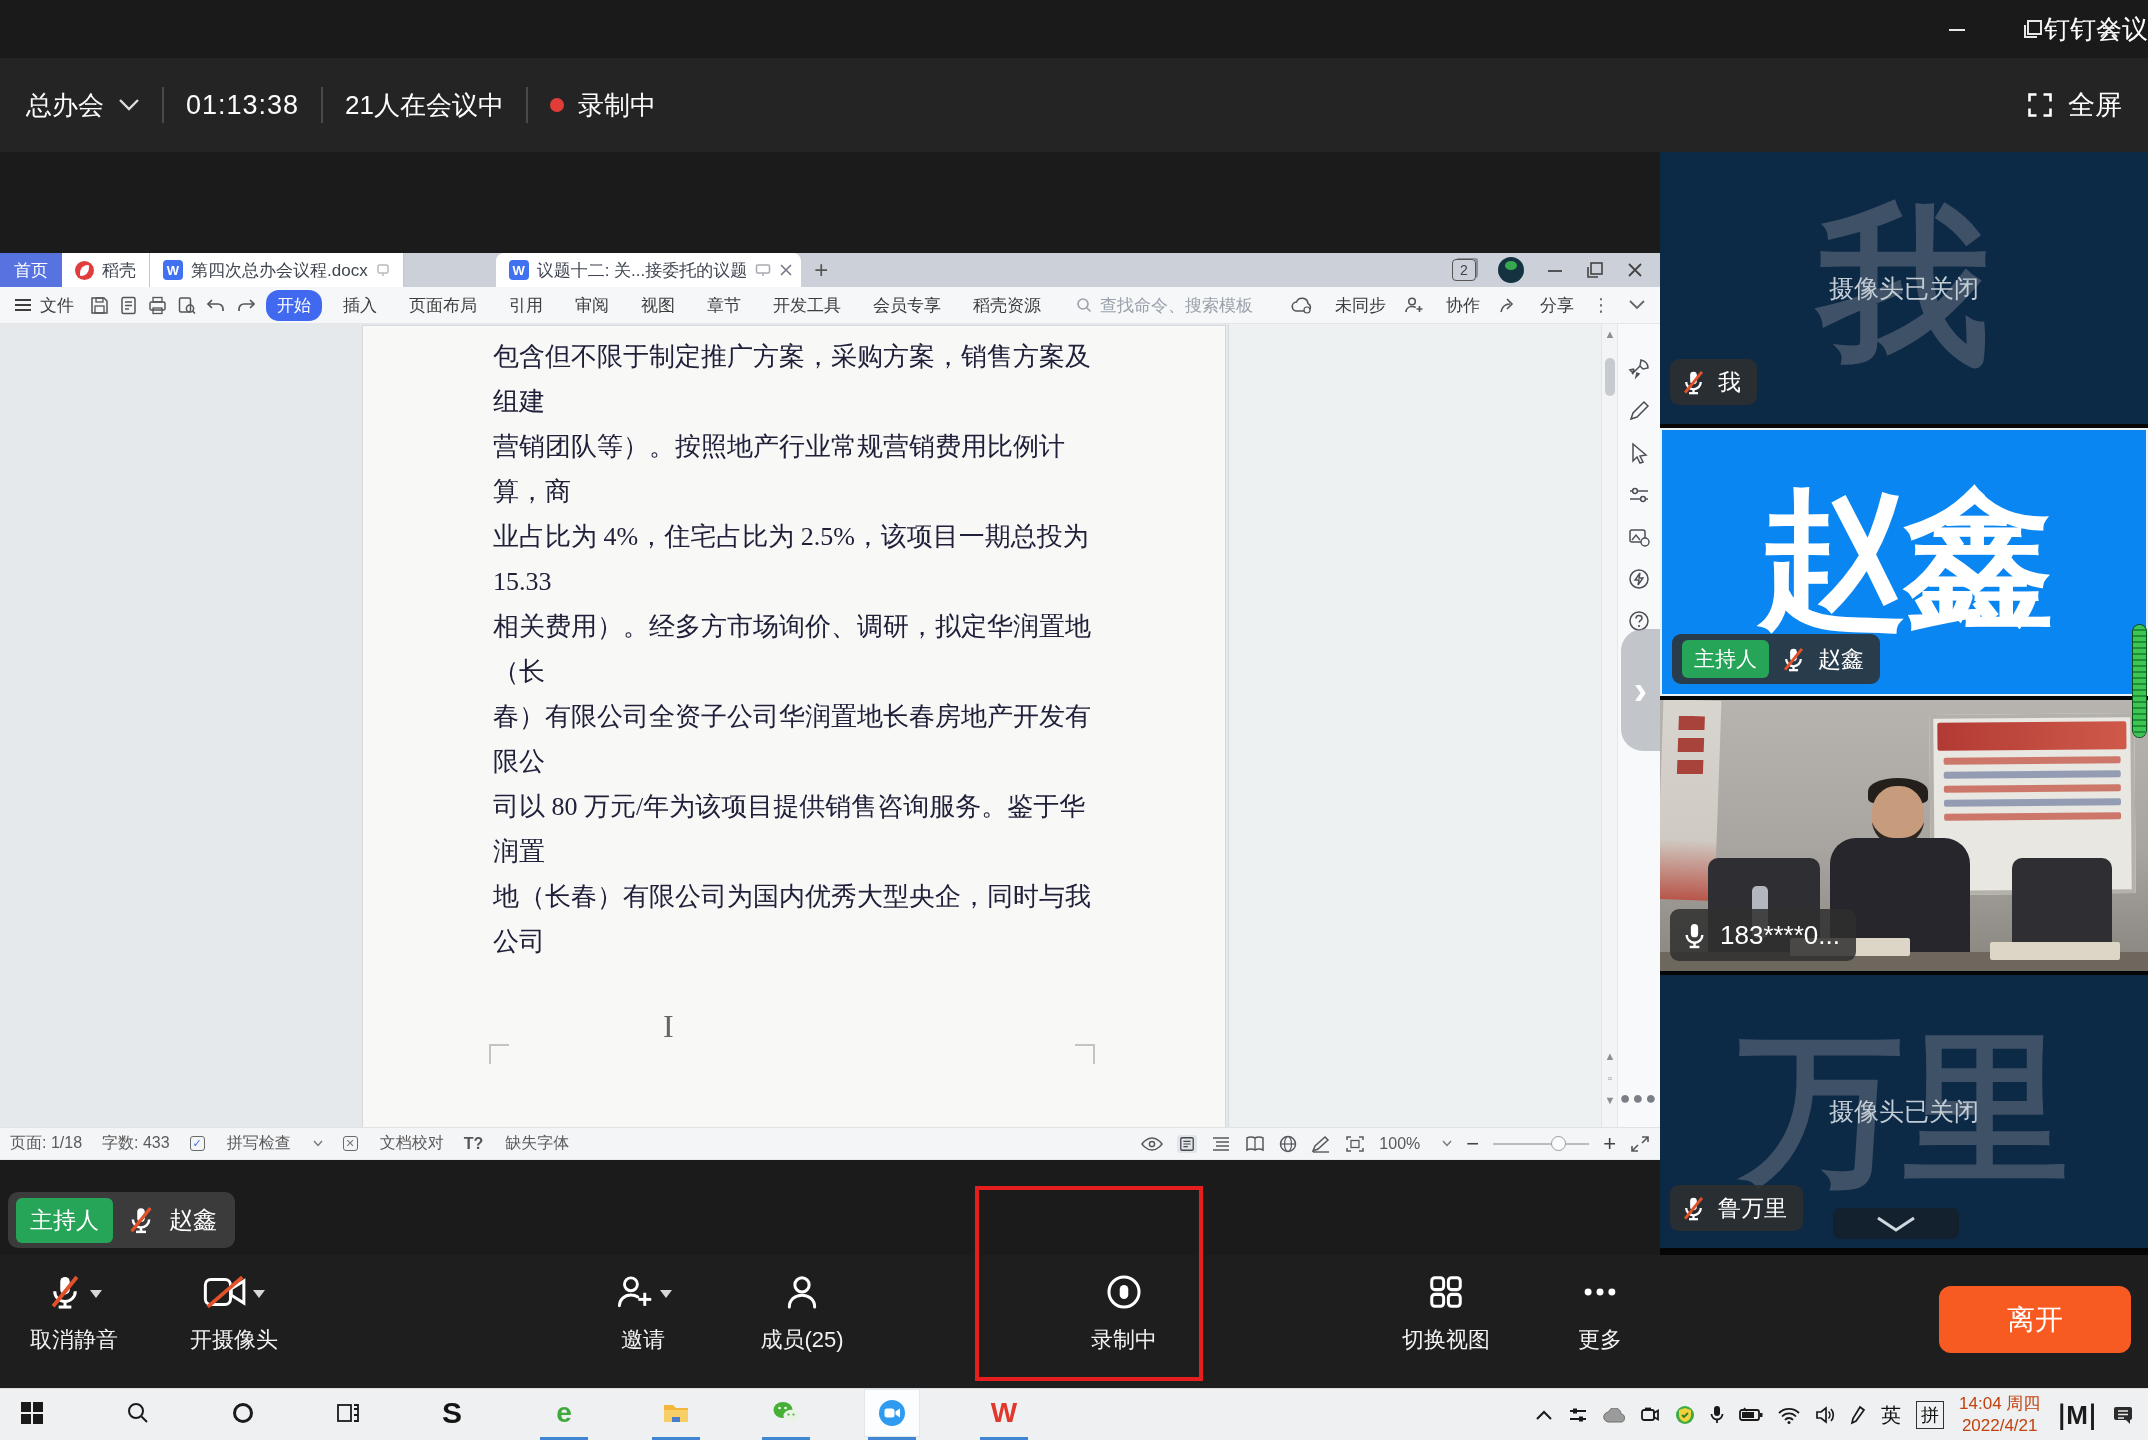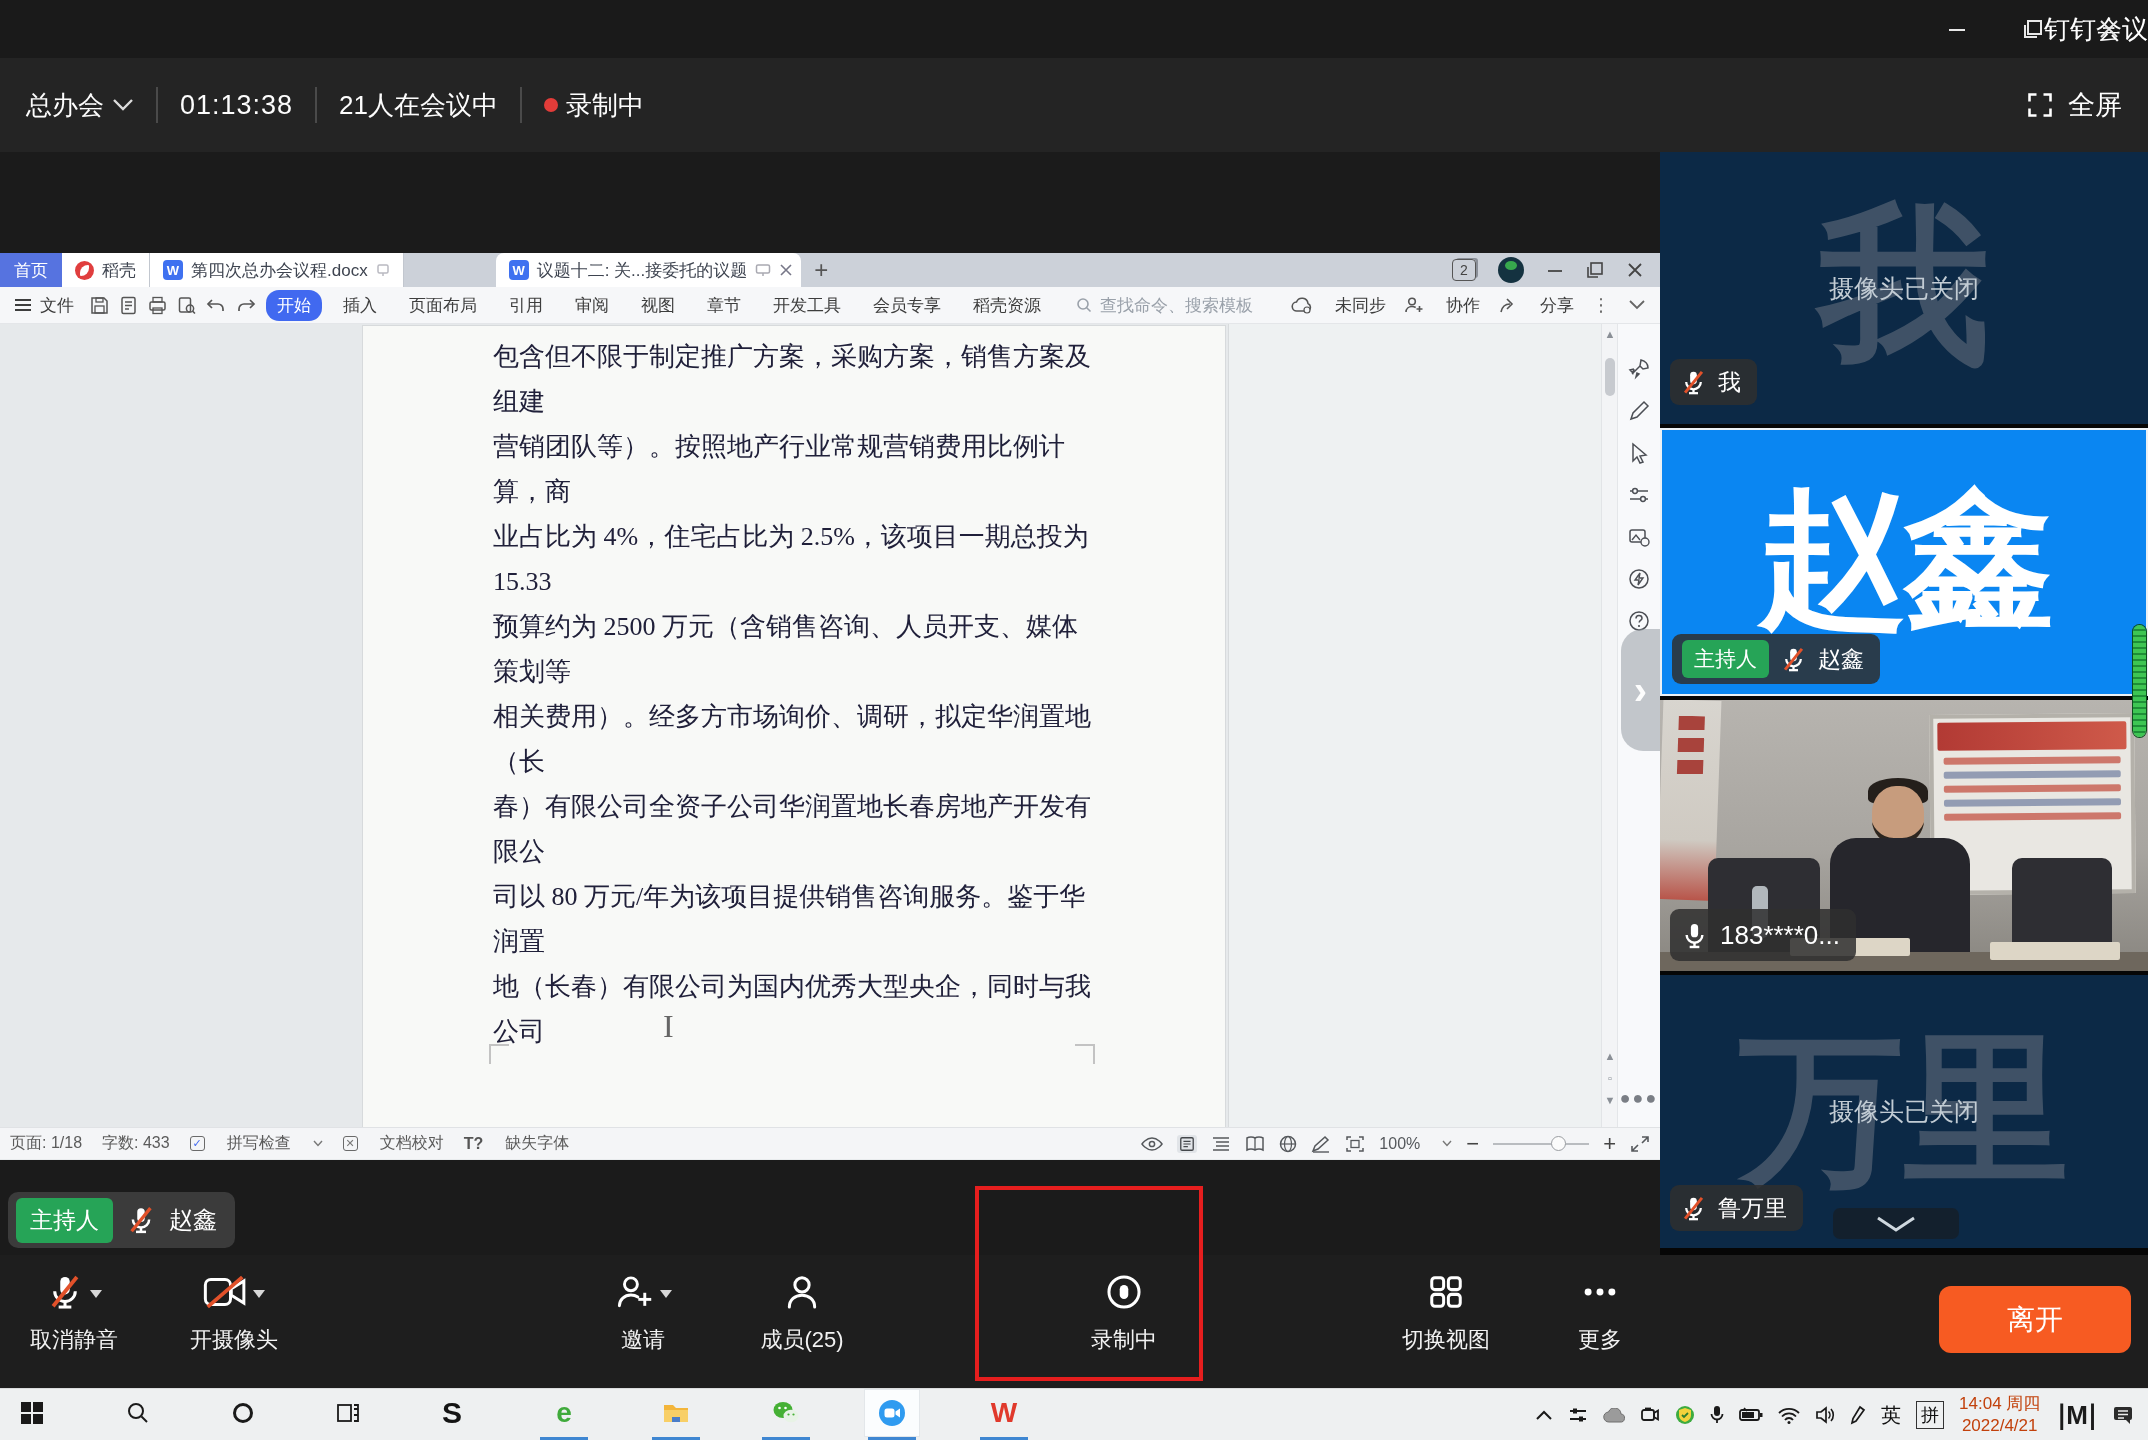--- a/index.html
+++ b/index.html
@@ -9,21 +9,21 @@
 
   
   .titlebar{position:absolute;left:0;top:0;width:2148px;height:58px;background:#1a1a1a;display:flex;align-items:center;justify-content:flex-end}
   .titlebar .title{font-size:26px;color:#fff}
   .winctl{position:absolute;right:0;top:0;height:58px;display:flex;align-items:center;gap:46px;padding-right:24px}
   .winctl .wbtn{width:30px;height:30px;display:flex;align-items:center;justify-content:center;color:#e8e8e8}
 
   
   .infobar{position:absolute;left:0;top:58px;width:2148px;height:94px;background:#242424;display:flex;align-items:center;padding:0 26px;gap:22px}
   .infobar .vdiv{width:2px;height:36px;background:#4a4a4a}
-  .info-item{display:flex;align-items:center;gap:8px;font-size:26px;color:#fdfdfd}
+  .info-item{display:flex;align-items:center;gap:14px;font-size:26px;color:#fdfdfd}
   .timer{font-size:27px;letter-spacing:1px}
   .recdot{width:14px;height:14px;border-radius:50%;background:#e23c39}
   .infobar .spacer{flex:1}
   .fullscreen{display:flex;align-items:center;gap:14px;font-size:27px;color:#fff}
 
   
   .stage{position:absolute;left:0;top:152px;width:1660px;height:1103px;background:#1b1b1b}
 
   
   .wps{position:absolute;left:0;top:101px;width:1660px;height:907px;background:#e8ebed;font-family:"Liberation Sans",sans-serif}
@@ -319,21 +319,20 @@
       </div>
     </div>
 
     <div class="canvas">
       <div class="page2"></div>
       <div class="page">
         <div class="doc">
           <div>包含但不限于制定推广方案，采购方案，销售方案及组建</div>
           <div>营销团队等）。按照地产行业常规营销费用比例计算，商</div>
           <div>业占比为 4%，住宅占比为 2.5%，该项目一期总投为 15.33</div>
-          <div>预算约为 2500 万元（含销售咨询、人员开支、媒体策划等</div>
           <div>相关费用）。经多方市场询价、调研，拟定华润置地（长</div>
           <div>春）有限公司全资子公司华润置地长春房地产开发有限公</div>
           <div>司以 80 万元/年为该项目提供销售咨询服务。鉴于华润置</div>
           <div>地（长春）有限公司为国内优秀大型央企，同时与我公司</div>
 
         </div>
         <span class="caret-i">I</span>
         <span class="cmark cmark-l"></span>
         <span class="cmark cmark-r"></span>
       </div>

